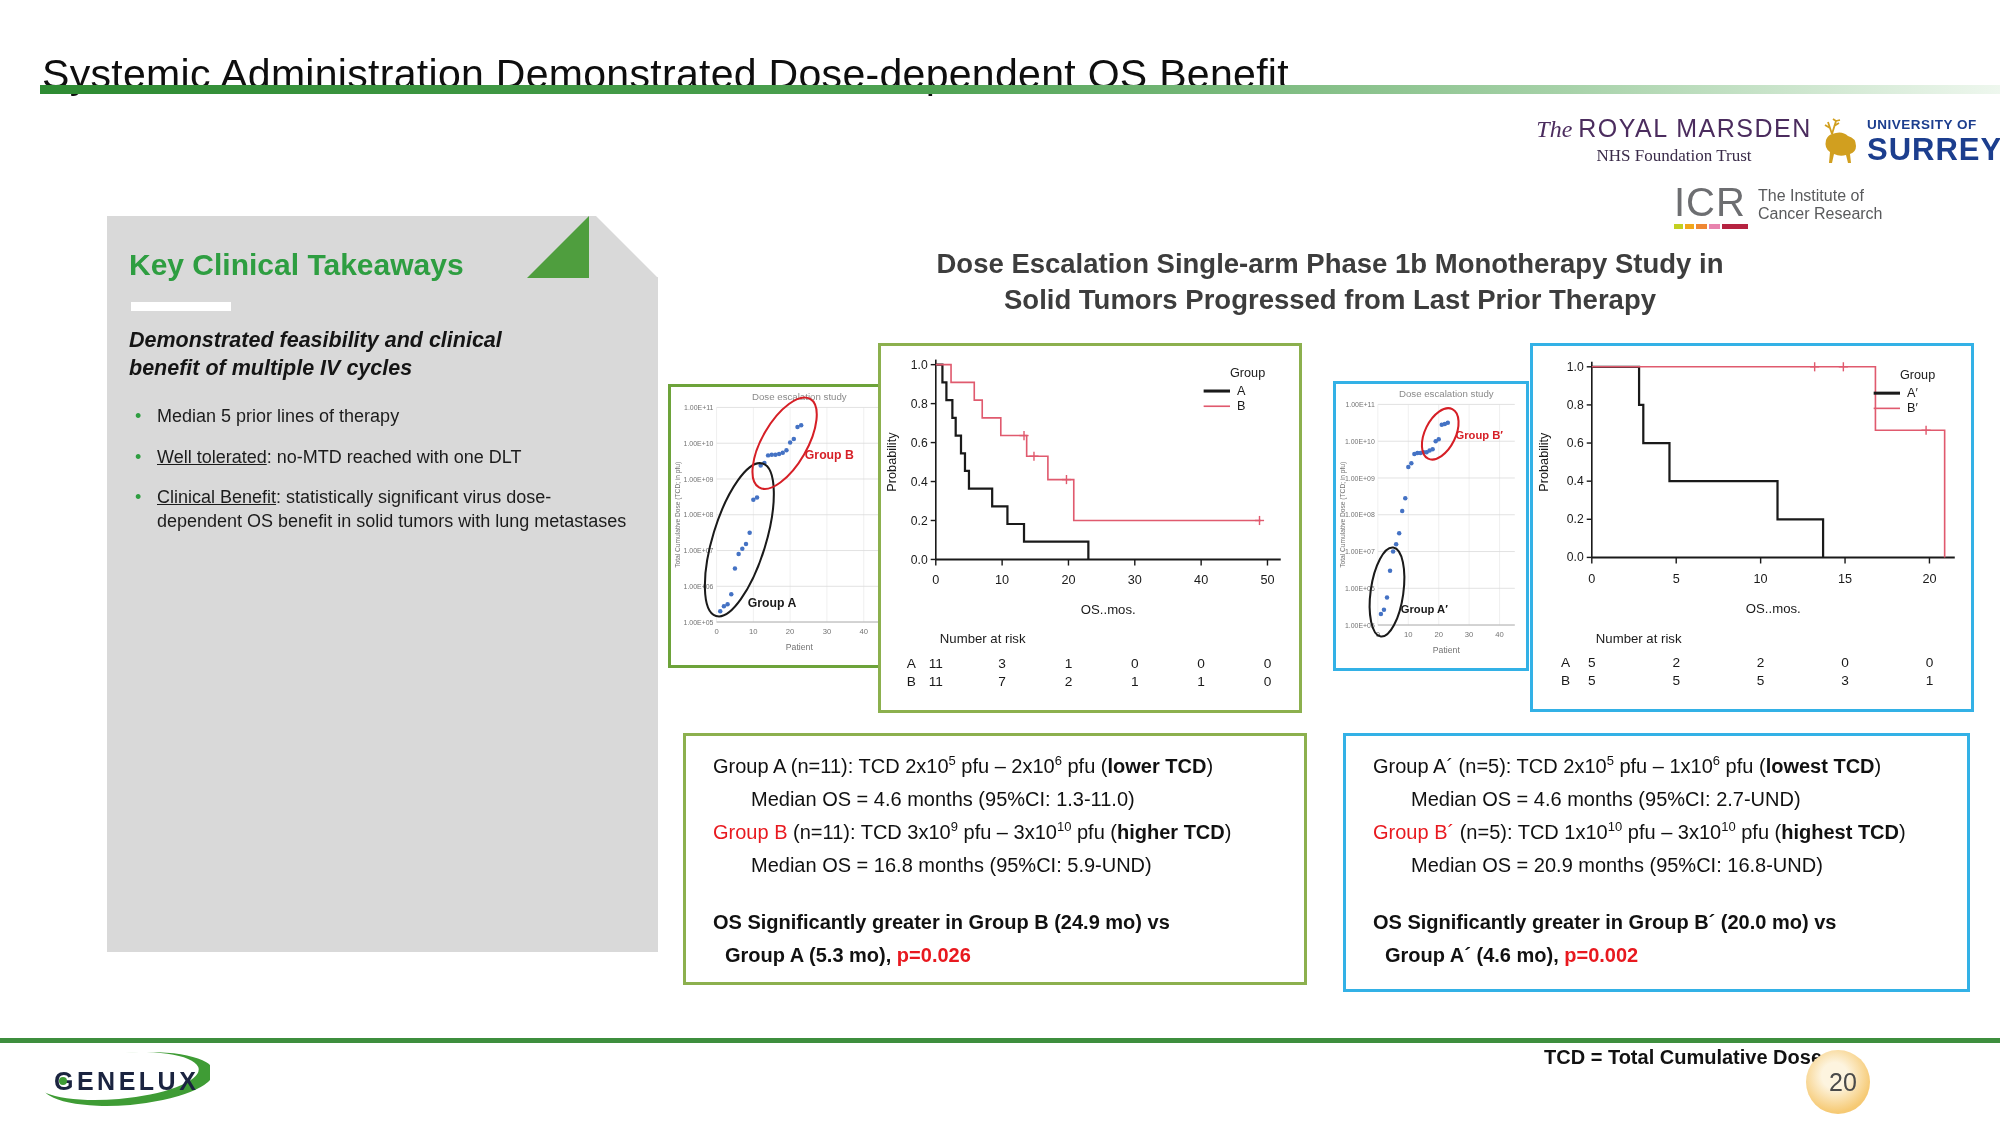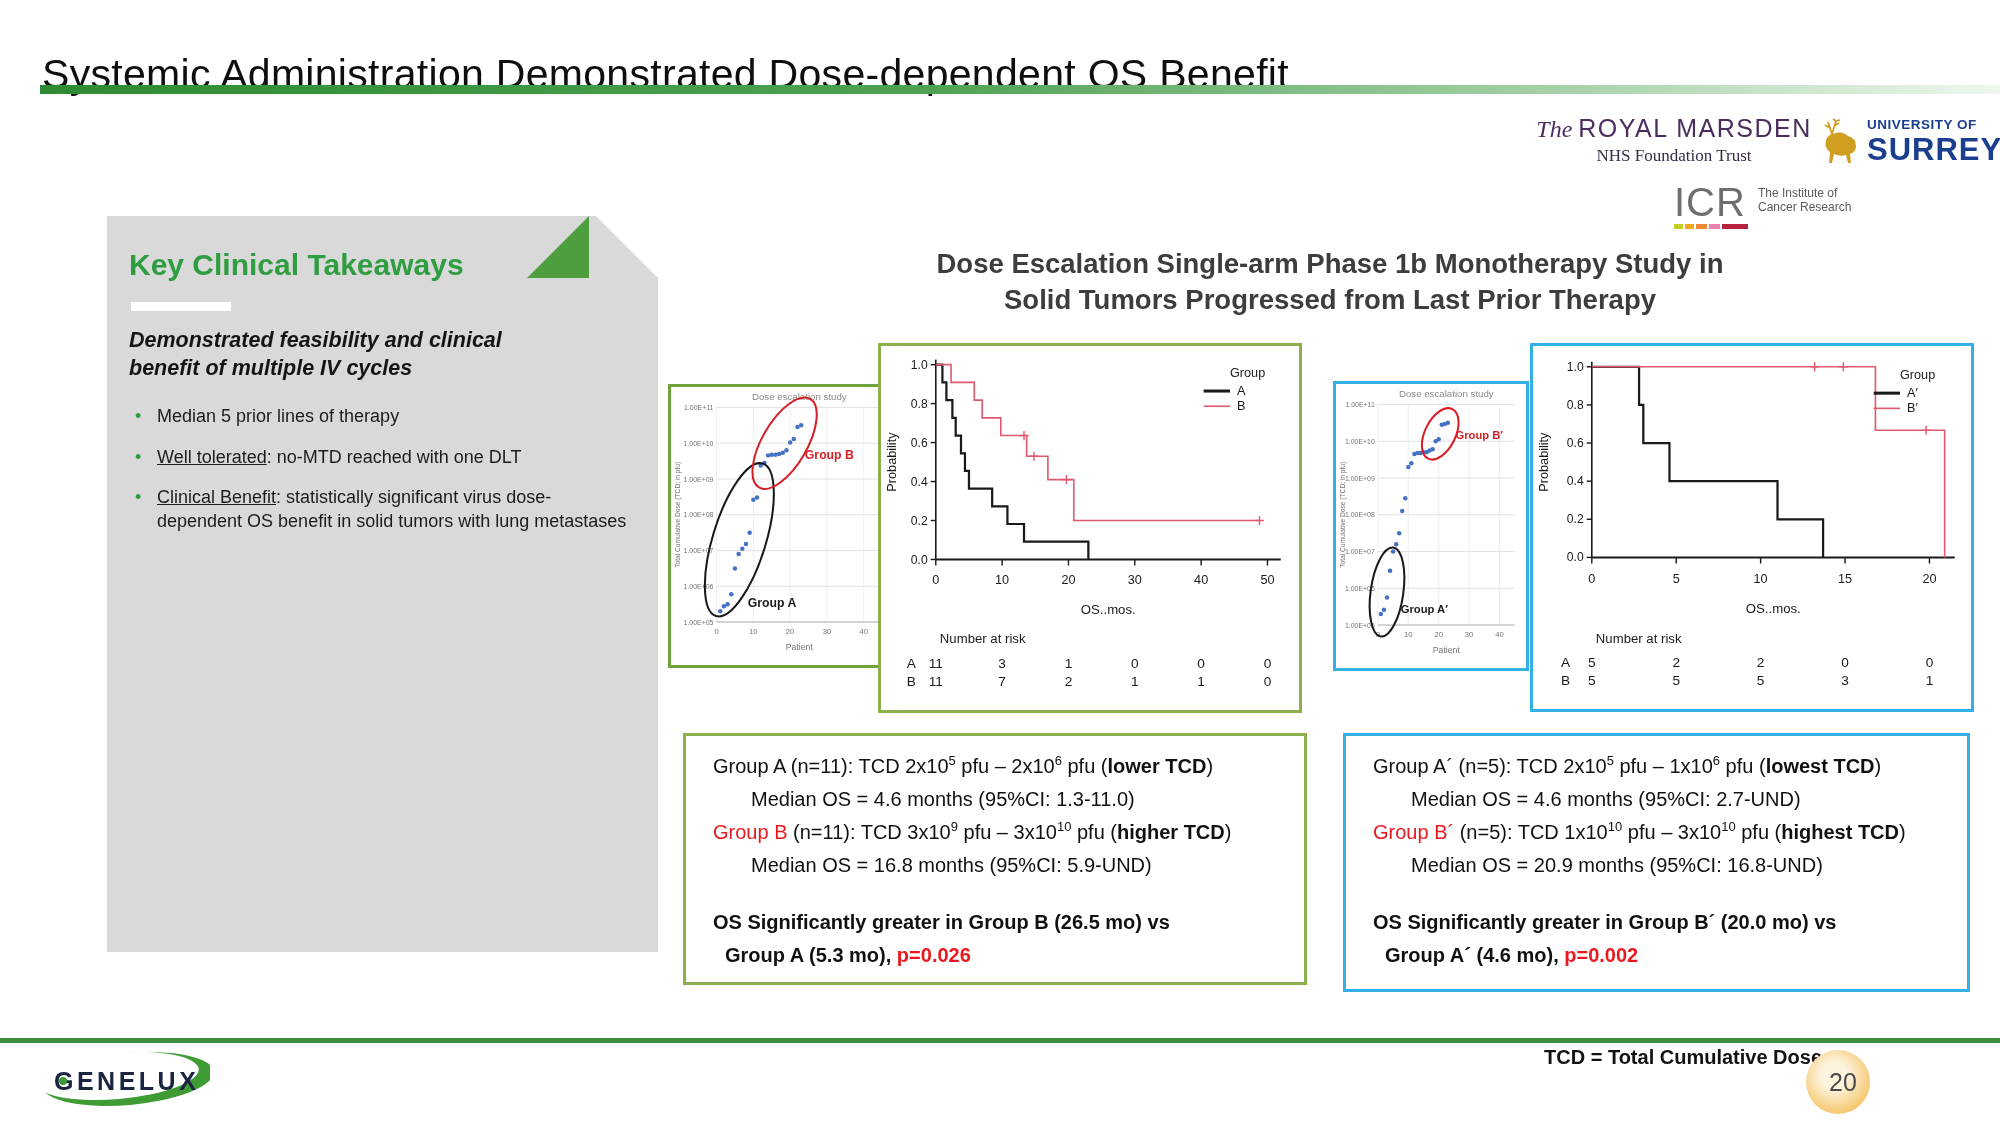--- a/index.html
+++ b/index.html
@@ -19,21 +19,21 @@
   #rm-logo .rm-the{font-family:"Liberation Serif",serif;font-style:italic;letter-spacing:0;font-size:24px;margin-right:6px;}
   #rm-logo .rm2{font-family:"Liberation Serif",serif;font-size:17px;color:#3a2b49;margin-top:3px;}
   #surrey-logo{left:1818px;top:118px;display:flex;align-items:flex-start;gap:5px;}
   #surrey-text{color:#1c3e8e;line-height:1;}
   #surrey-text .s1{font-size:13.5px;font-weight:700;letter-spacing:.5px;}
   #surrey-text .s2{font-size:31px;font-weight:700;letter-spacing:1px;margin-top:2px;}
   #icr-logo{left:1674px;top:184px;display:flex;align-items:flex-start;gap:10px;}
   #icr-abbr{font-size:40px;font-weight:400;color:#6d6e71;line-height:.9;letter-spacing:1px;}
   #icr-strip{display:flex;gap:2px;margin-top:4px;}
   #icr-strip span{height:5px;display:inline-block;}
-  #icr-text{font-size:12px;color:#595a5c;line-height:1.15;padding-top:3px;}
+  #icr-text{font-size:16px;color:#595a5c;line-height:1.15;padding-top:3px;}
 
   
   #takeaways{left:86px;top:216px;width:551px;height:940px;background:#d9d9d9;
      box-shadow:4px 5px 5px rgba(0,0,0,.28);
      clip-path:polygon(0 0,489px 0,551px 62px,551px 736px,0 736px);margin-left:21px;}
   #fold{left:575px;top:216px;width:0;height:0;border-left:62px solid transparent;border-top:0;
         border-bottom:62px solid #4f9e3e;transform:translateX(-48px);}
   #takeaways-inner{padding:32px 24px 0 22px;}
   #tk-heading{color:#2e9e41;font-size:30px;font-weight:700;margin:0;}
   #tk-bar{width:100px;height:9px;background:#ffffff;margin:20px 0 16px 2px;}
@@ -379,21 +379,21 @@
     </svg>
 </div>
 
 <div class="abs resultbox" id="box-green">
   <div class="lines">
       <div class="rline"><span>Group A (n=11): TCD 2x10</span><sup>5</sup><span> pfu – 2x10</span><sup>6</sup><span> pfu (</span><span class="sg-b">lower TCD</span><span>)</span></div>
       <div class="rline ind1"><span>Median OS = 4.6 months (95%CI: 1.3-11.0)</span></div>
       <div class="rline"><span class="sg-r">Group B</span><span> (n=11): TCD 3x10</span><sup>9</sup><span> pfu – 3x10</span><sup>10</sup><span> pfu (</span><span class="sg-b">higher TCD</span><span>)</span></div>
       <div class="rline ind1"><span>Median OS = 16.8 months (95%CI: 5.9-UND)</span></div>
       <div class="rline lgap"></div>
-      <div class="rline lb"><span>OS Significantly greater in Group B (26.5 mo) vs</span></div>
+      <div class="rline lb"><span>OS Significantly greater in Group B (24.9 mo) vs</span></div>
       <div class="rline ind2 lb"><span>Group A (5.3 mo), </span><span class="sg-r">p=0.026</span></div>
     </div>
 </div>
 <div class="abs resultbox" id="box-blue">
   <div class="lines">
       <div class="rline"><span>Group A´ (n=5): TCD 2x10</span><sup>5</sup><span> pfu – 1x10</span><sup>6</sup><span> pfu (</span><span class="sg-b">lowest TCD</span><span>)</span></div>
       <div class="rline ind1"><span>Median OS = 4.6 months (95%CI: 2.7-UND)</span></div>
       <div class="rline"><span class="sg-r">Group B´</span><span> (n=5): TCD 1x10</span><sup>10</sup><span> pfu – 3x10</span><sup>10</sup><span> pfu (</span><span class="sg-b">highest TCD</span><span>)</span></div>
       <div class="rline ind1"><span>Median OS = 20.9 months (95%CI: 16.8-UND)</span></div>
       <div class="rline lgap"></div>

